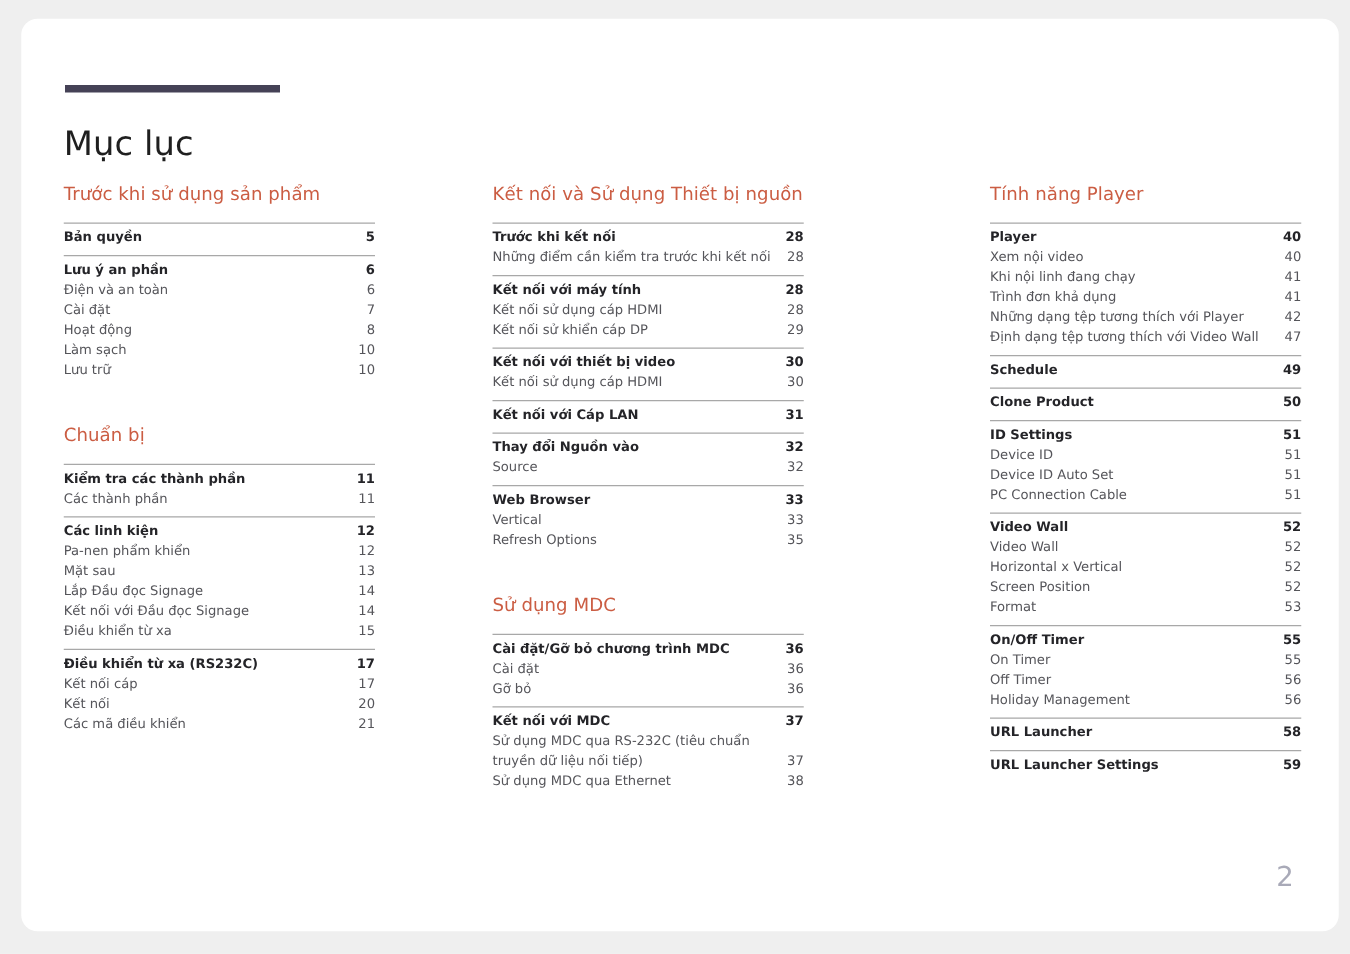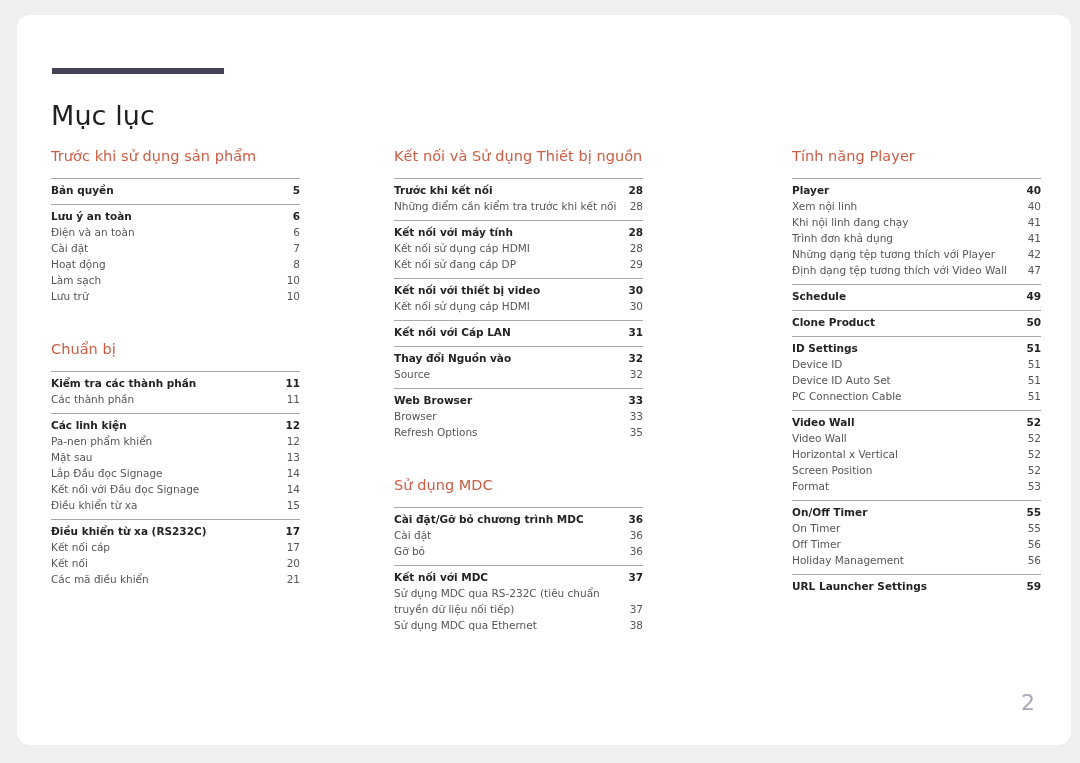--- a/index.html
+++ b/index.html
@@ -125,21 +125,21 @@
         <div class="section">
           <div class="section-heading">Trước khi sử dụng sản phẩm</div>
           <div class="group">
             <div class="entry lvl1">
               <span class="etext">Bản quyền</span>
               <span class="epage">5</span>
             </div>
           </div>
           <div class="group">
             <div class="entry lvl1">
-              <span class="etext">Lưu ý an toàn</span>
+              <span class="etext">Lưu ý an phần</span>
               <span class="epage">6</span>
             </div>
             <div class="entry lvl2">
               <span class="etext">Điện và an toàn</span>
               <span class="epage">6</span>
             </div>
             <div class="entry lvl2">
               <span class="etext">Cài đặt</span>
               <span class="epage">7</span>
             </div>
@@ -231,21 +231,21 @@
           <div class="group">
             <div class="entry lvl1">
               <span class="etext">Kết nối với máy tính</span>
               <span class="epage">28</span>
             </div>
             <div class="entry lvl2">
               <span class="etext">Kết nối sử dụng cáp HDMI</span>
               <span class="epage">28</span>
             </div>
             <div class="entry lvl2">
-              <span class="etext">Kết nối sử đang cáp DP</span>
+              <span class="etext">Kết nối sử khiển cáp DP</span>
               <span class="epage">29</span>
             </div>
           </div>
           <div class="group">
             <div class="entry lvl1">
               <span class="etext">Kết nối với thiết bị video</span>
               <span class="epage">30</span>
             </div>
             <div class="entry lvl2">
               <span class="etext">Kết nối sử dụng cáp HDMI</span>
@@ -267,21 +267,21 @@
               <span class="etext">Source</span>
               <span class="epage">32</span>
             </div>
           </div>
           <div class="group">
             <div class="entry lvl1">
               <span class="etext">Web Browser</span>
               <span class="epage">33</span>
             </div>
             <div class="entry lvl2">
-              <span class="etext">Browser</span>
+              <span class="etext">Vertical</span>
               <span class="epage">33</span>
             </div>
             <div class="entry lvl2">
               <span class="etext">Refresh Options</span>
               <span class="epage">35</span>
             </div>
           </div>
         </div>
         <div class="section">
           <div class="section-heading">Sử dụng MDC</div>
@@ -317,21 +317,21 @@
       </div>
     <div class="col col-3">
         <div class="section">
           <div class="section-heading">Tính năng Player</div>
           <div class="group">
             <div class="entry lvl1">
               <span class="etext">Player</span>
               <span class="epage">40</span>
             </div>
             <div class="entry lvl2">
-              <span class="etext">Xem nội linh</span>
+              <span class="etext">Xem nội video</span>
               <span class="epage">40</span>
             </div>
             <div class="entry lvl2">
               <span class="etext">Khi nội linh đang chạy</span>
               <span class="epage">41</span>
             </div>
             <div class="entry lvl2">
               <span class="etext">Trình đơn khả dụng</span>
               <span class="epage">41</span>
             </div>
@@ -405,20 +405,26 @@
               <span class="etext">On Timer</span>
               <span class="epage">55</span>
             </div>
             <div class="entry lvl2">
               <span class="etext">Off Timer</span>
               <span class="epage">56</span>
             </div>
             <div class="entry lvl2">
               <span class="etext">Holiday Management</span>
               <span class="epage">56</span>
+            </div>
+          </div>
+          <div class="group">
+            <div class="entry lvl1">
+              <span class="etext">URL Launcher</span>
+              <span class="epage">58</span>
             </div>
           </div>
           <div class="group">
             <div class="entry lvl1">
               <span class="etext">URL Launcher Settings</span>
               <span class="epage">59</span>
             </div>
           </div>
         </div>
       </div>

